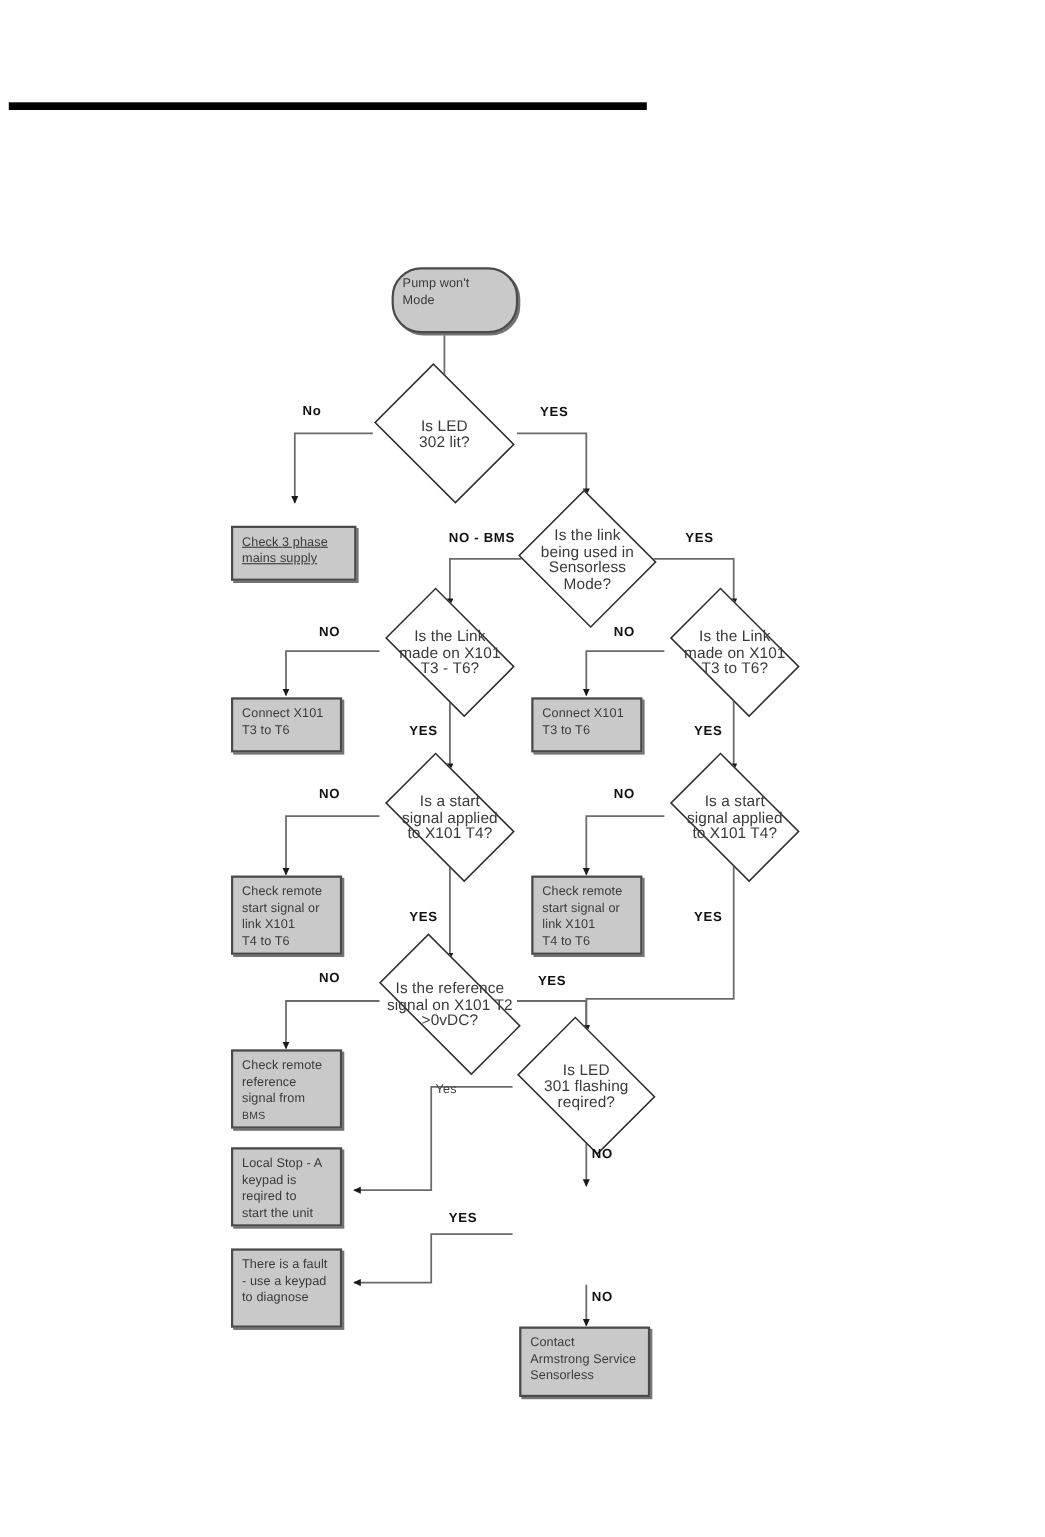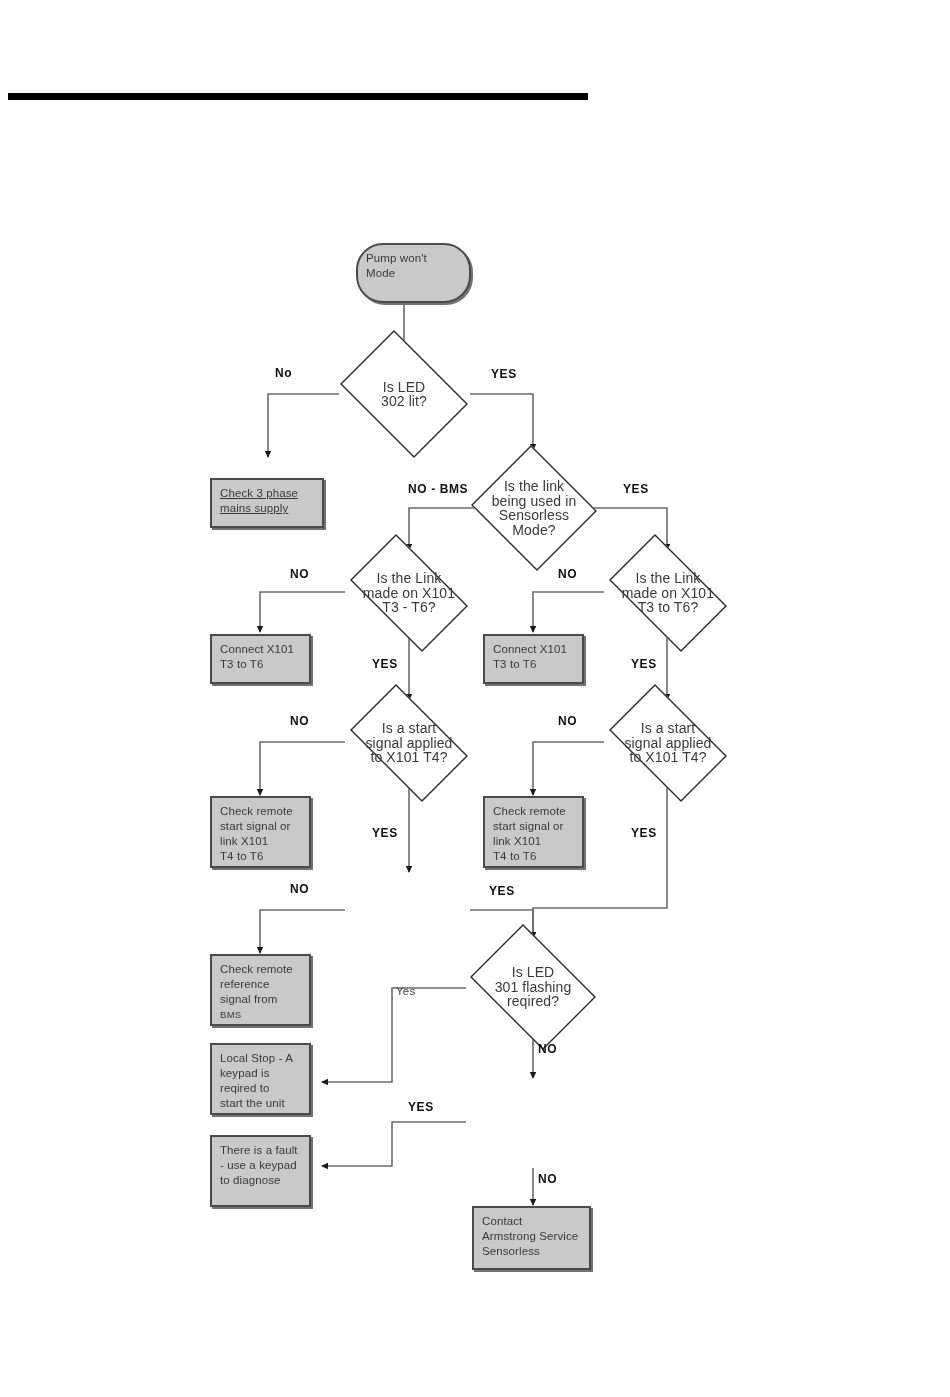--- a/index.html
+++ b/index.html
@@ -251,20 +251,28 @@
     <div>T4 to T6</div>
   </div>
 
   <div class="node box" style="left:483px; top:796px; width:101px; height:72px;">
     <div>Check remote</div>
     <div>start signal or</div>
     <div>link X101</div>
     <div>T4 to T6</div>
   </div>
 
+  <div class="node diamond" style="left:325px; top:868px; width:168px; height:90px;">
+    <div class="dshape"></div>
+    <div class="dlabel">
+      <span>Is the reference</span>
+      <span>signal on X101 T2</span>
+      <span>&gt;0vDC?</span>
+    </div>
+  </div>
   <div class="edge-label" style="left:290px; top:882px;">NO</div>
   <div class="edge-label" style="left:489px; top:884px;">YES</div>
 
   <div class="node box" style="left:210px; top:954px; width:101px; height:72px;">
     <div>Check remote</div>
     <div>reference</div>
     <div>signal from</div>
     <div class="small-caps">BMS</div>
   </div>
 

